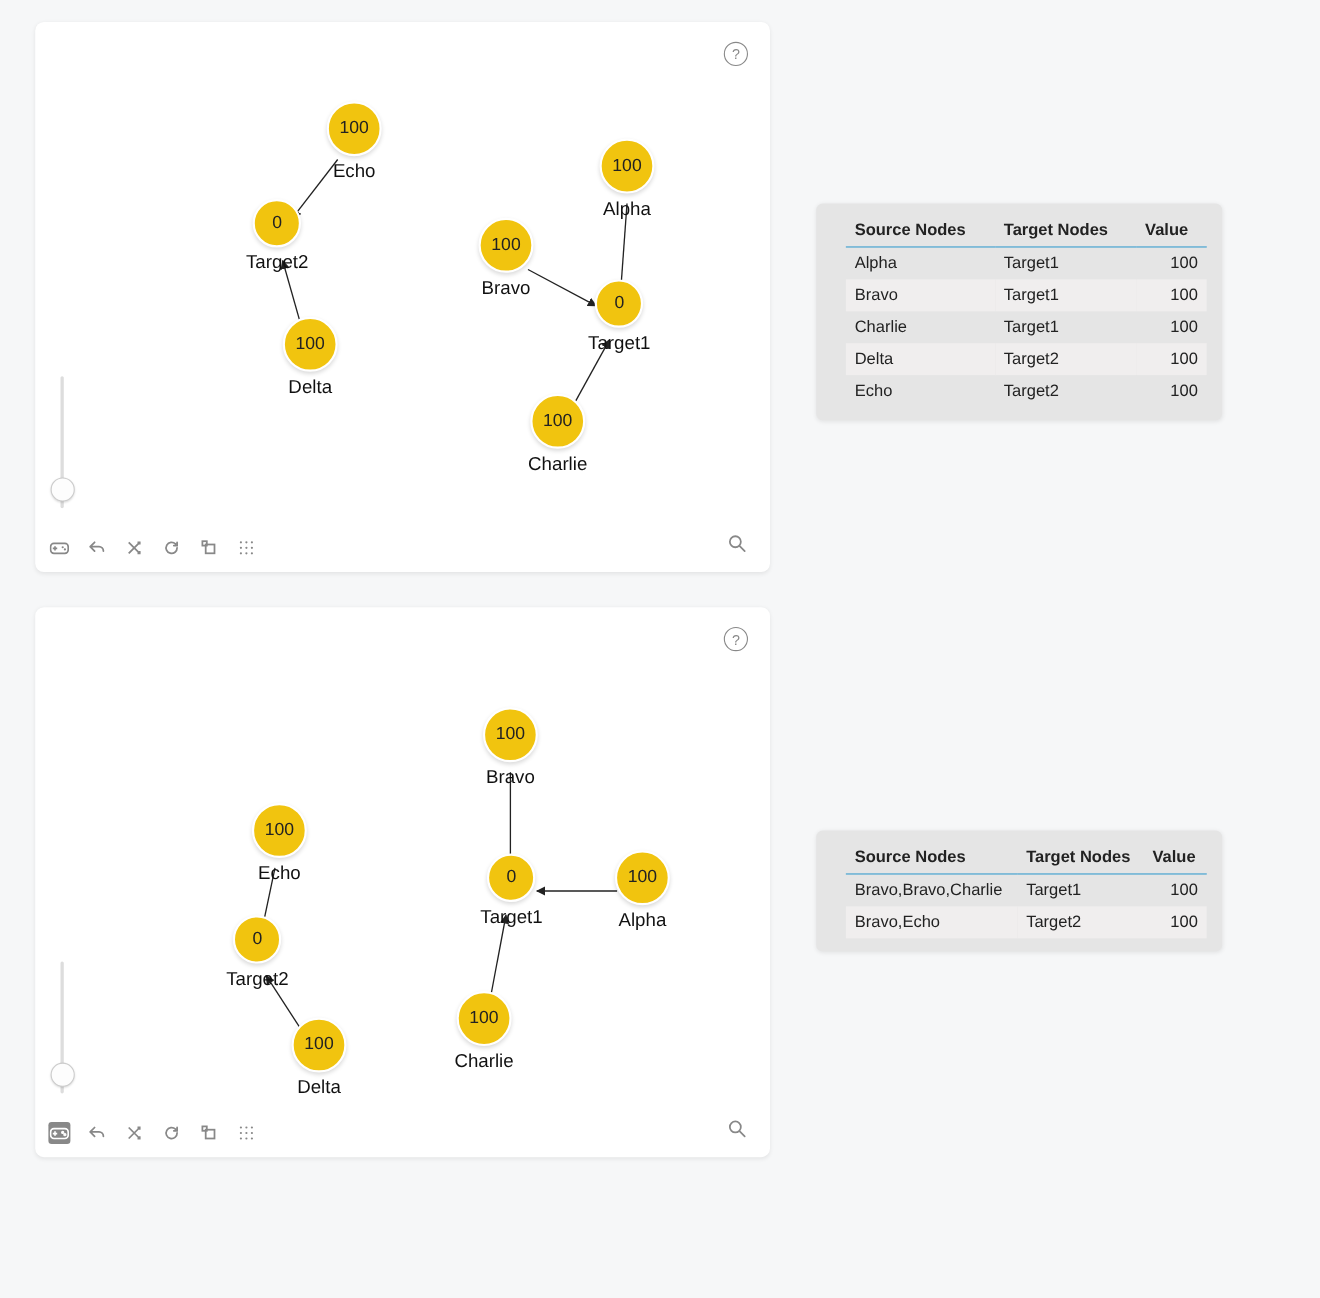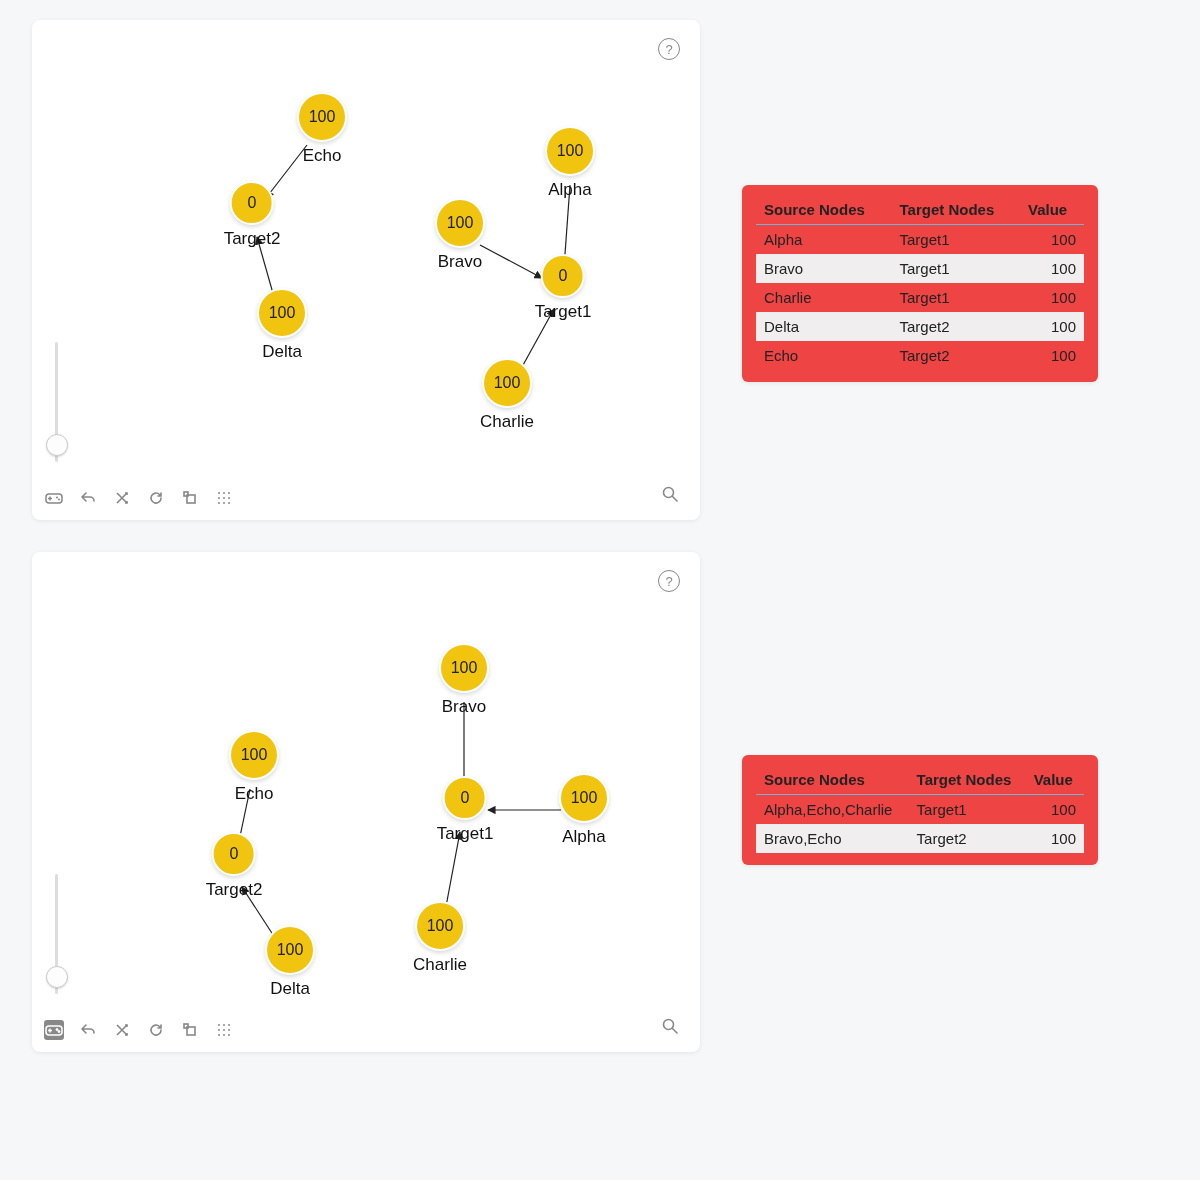--- a/index.html
+++ b/index.html
@@ -18,21 +18,21 @@
   .slider{position:absolute;left:16px;bottom:58px;width:16px;height:120px;}
   .slider-track{position:absolute;left:7px;top:0;width:3px;height:100%;background:#ddd;border-radius:2px;}
   .slider-thumb{position:absolute;left:-2px;width:20px;height:20px;border-radius:50%;background:#fdfdfd;border:1px solid #ccc;box-shadow:0 1px 2px rgba(0,0,0,0.15);cursor:pointer;}
   .toolbar{position:absolute;left:12px;bottom:12px;display:flex;align-items:center;gap:14px;color:#888;}
   .toolbar .tb-btn{width:20px;height:20px;display:flex;align-items:center;justify-content:center;cursor:pointer;}
   .tb-btn svg{display:block;}
   .search-btn{position:absolute;right:20px;bottom:16px;width:20px;height:20px;color:#888;cursor:pointer;display:flex;align-items:center;justify-content:center;}
   .active-tool{background:#888;border-radius:3px;}
   .active-tool svg{stroke:#fff !important;fill:#fff !important;}
   
-  .table-panel{position:absolute;background:#ef4444;border-radius:6px;box-shadow:0 1px 4px rgba(0,0,0,0.08);padding:10px 14px 12px 14px;}
+  .table-panel{position:absolute;background:#e5e5e5;border-radius:6px;box-shadow:0 1px 4px rgba(0,0,0,0.08);padding:10px 14px 12px 27px;}
   .table-panel table{border-collapse:collapse;width:100%;font-size:15px;}
   .table-panel th{font-weight:700;text-align:left;padding:6px 8px;border-bottom:1.5px solid #6fb4d6;}
   .table-panel td{padding:6px 8px;}
   .table-panel tr.alt td{background:#f0eeee;}
   .col-val{text-align:right;}
 </style>
 </head>
 <body>
 <div class="page">
 
@@ -294,21 +294,21 @@
   <table>
     <thead>
           <tr>
       <th>Source Nodes</th>
       <th>Target Nodes</th>
       <th class="col-val">Value</th>
     </tr>
         </thead>
     <tbody>
       <tr>
-            <td>Alpha,Echo,Charlie</td>
+            <td>Bravo,Bravo,Charlie</td>
             <td>Target1</td>
             <td class="col-val">100</td>
           </tr>
       <tr class="alt">
             <td>Bravo,Echo</td>
             <td>Target2</td>
             <td class="col-val">100</td>
           </tr>
     </tbody>
   </table>

